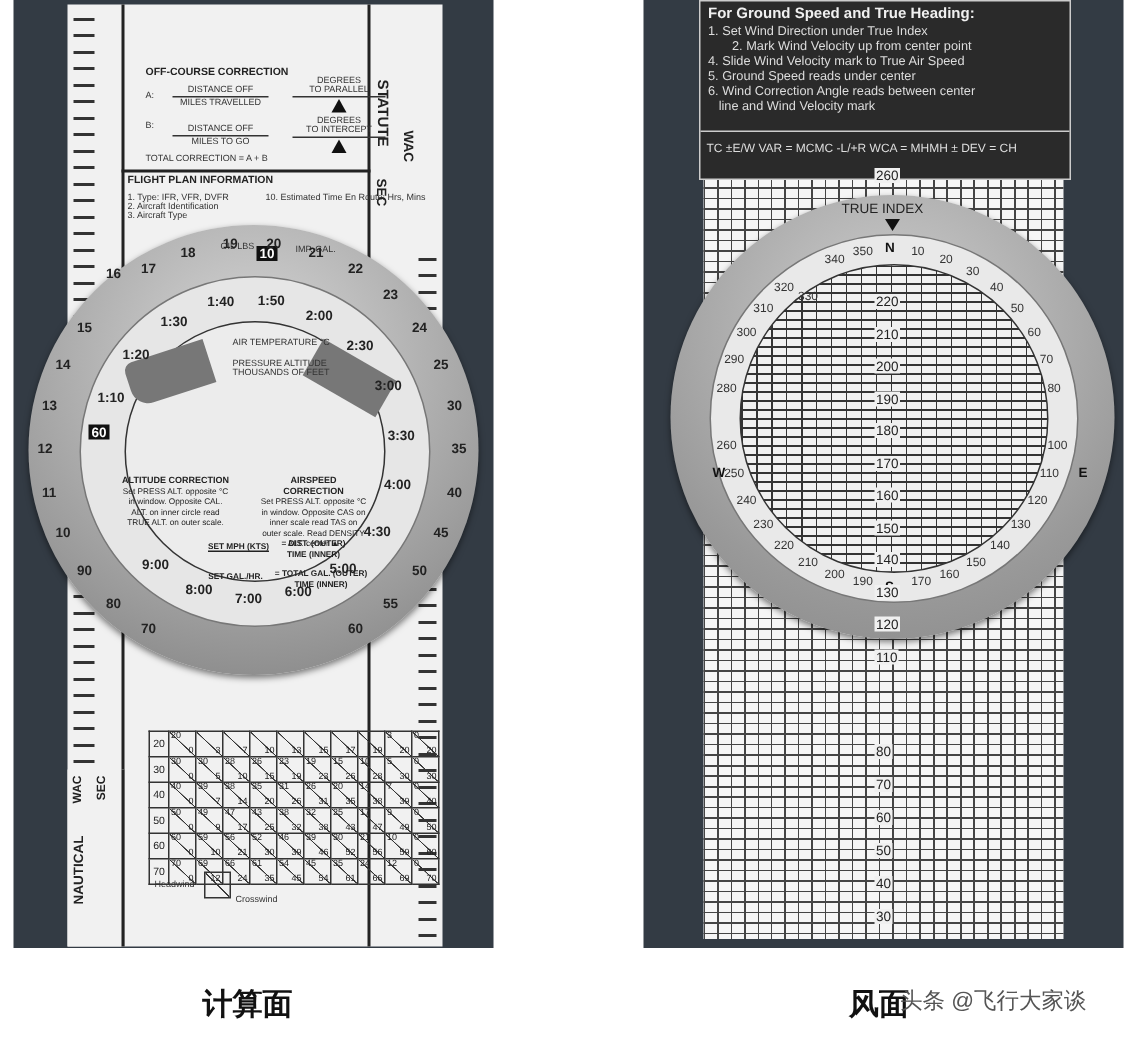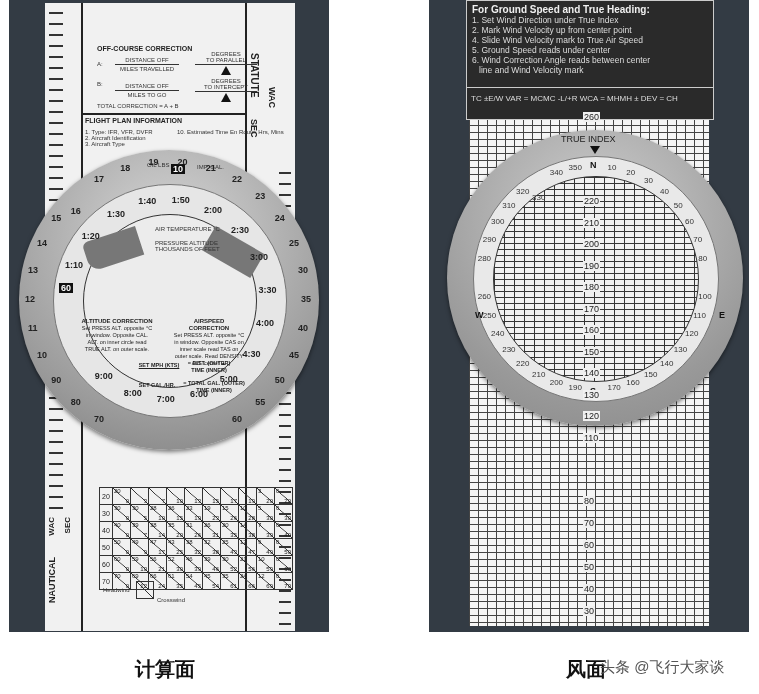--- a/index.html
+++ b/index.html
@@ -462,21 +462,21 @@
   <div id="disc-nums">
       <div class="scale-num" style="left: 85px; top: 413.512px;">70</div>
       <div class="scale-num" style="left: 61.66px; top: 396.554px;">80</div>
       <div class="scale-num" style="left: 42.3557px; top: 375.114px;">90</div>
       <div class="scale-num" style="left: 27.9307px; top: 350.13px;">10</div>
       <div class="scale-num" style="left: 19.0156px; top: 322.692px;">11</div>
       <div class="scale-num" style="left: 16px; top: 294px;">12</div>
       <div class="scale-num" style="left: 19.0156px; top: 265.308px;">13</div>
       <div class="scale-num" style="left: 27.9307px; top: 237.87px;">14</div>
       <div class="scale-num" style="left: 42.3557px; top: 212.886px;">15</div>
-      <div class="scale-num" style="left: 61.66px; top: 206px;">16</div>
+      <div class="scale-num" style="left: 61.66px; top: 177px;">16</div>
       <div class="scale-num" style="left: 85px; top: 174.488px;">17</div>
       <div class="scale-num" style="left: 111.356px; top: 162.754px;">18</div>
       <div class="scale-num" style="left: 139.575px; top: 156.756px;">19</div>
       <div class="scale-num" style="left: 168.425px; top: 156.756px;">20</div>
       <div class="scale-num" style="left: 196.644px; top: 162.754px;">21</div>
       <div class="scale-num" style="left: 223px; top: 174.488px;">22</div>
       <div class="scale-num" style="left: 246.34px; top: 191.446px;">23</div>
       <div class="scale-num" style="left: 265.644px; top: 212.886px;">24</div>
       <div class="scale-num" style="left: 280.069px; top: 237.87px;">25</div>
       <div class="scale-num" style="left: 288.984px; top: 265.308px;">30</div>
@@ -524,21 +524,21 @@
       <div class="gnum" style="left: 154px; top: 540px;">60</div>
       <div class="gnum" style="left: 154px; top: 562px;">50</div>
       <div class="gnum" style="left: 154px; top: 584px;">40</div>
       <div class="gnum" style="left: 154px; top: 606px;">30</div>
     </div>
 
   <div id="instr-box">
     <div class="title">For Ground Speed and True Heading:</div>
     <ol id="steps">
         <li style="white-space: pre;">1. Set Wind Direction under True Index</li>
-        <li style="white-space: pre;">2. Mark Wind Velocity up from center point</li>
+        <li style="white-space: pre; margin-left: 16px;">2. Mark Wind Velocity up from center point</li>
         <li style="white-space: pre;">4. Slide Wind Velocity mark to True Air Speed</li>
         <li style="white-space: pre;">5. Ground Speed reads under center</li>
         <li style="white-space: pre;">6. Wind Correction Angle reads between center</li>
         <li style="white-space: pre;">   line and Wind Velocity mark</li>
       </ol>
     <div class="formulas">
       <span>TC ±E/W VAR = MC</span>
       <span>MC -L/+R WCA = MH</span>
       <span>MH ± DEV = CH</span>
     </div>

